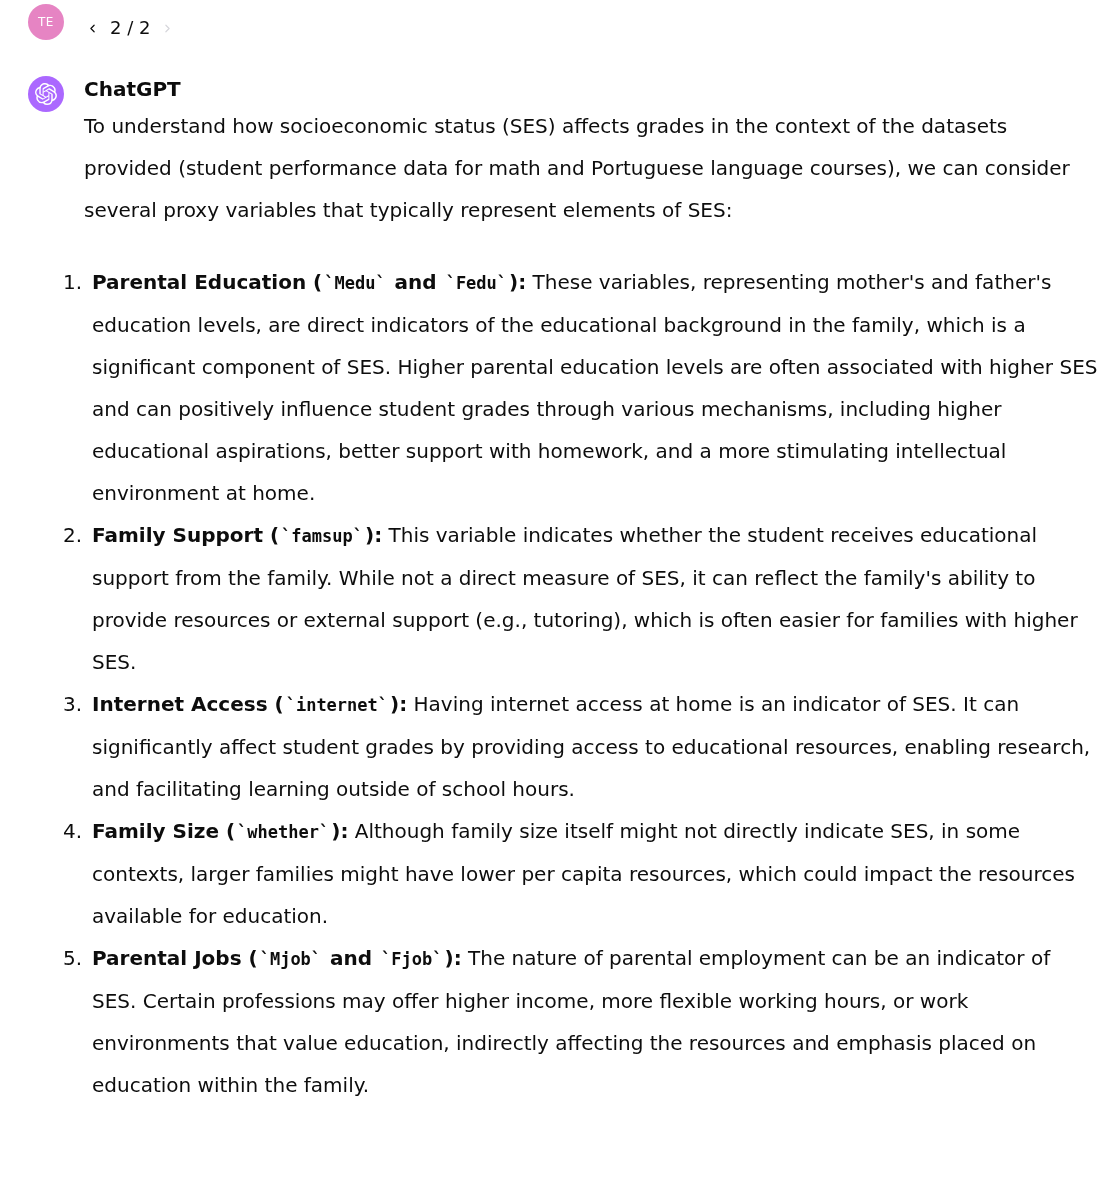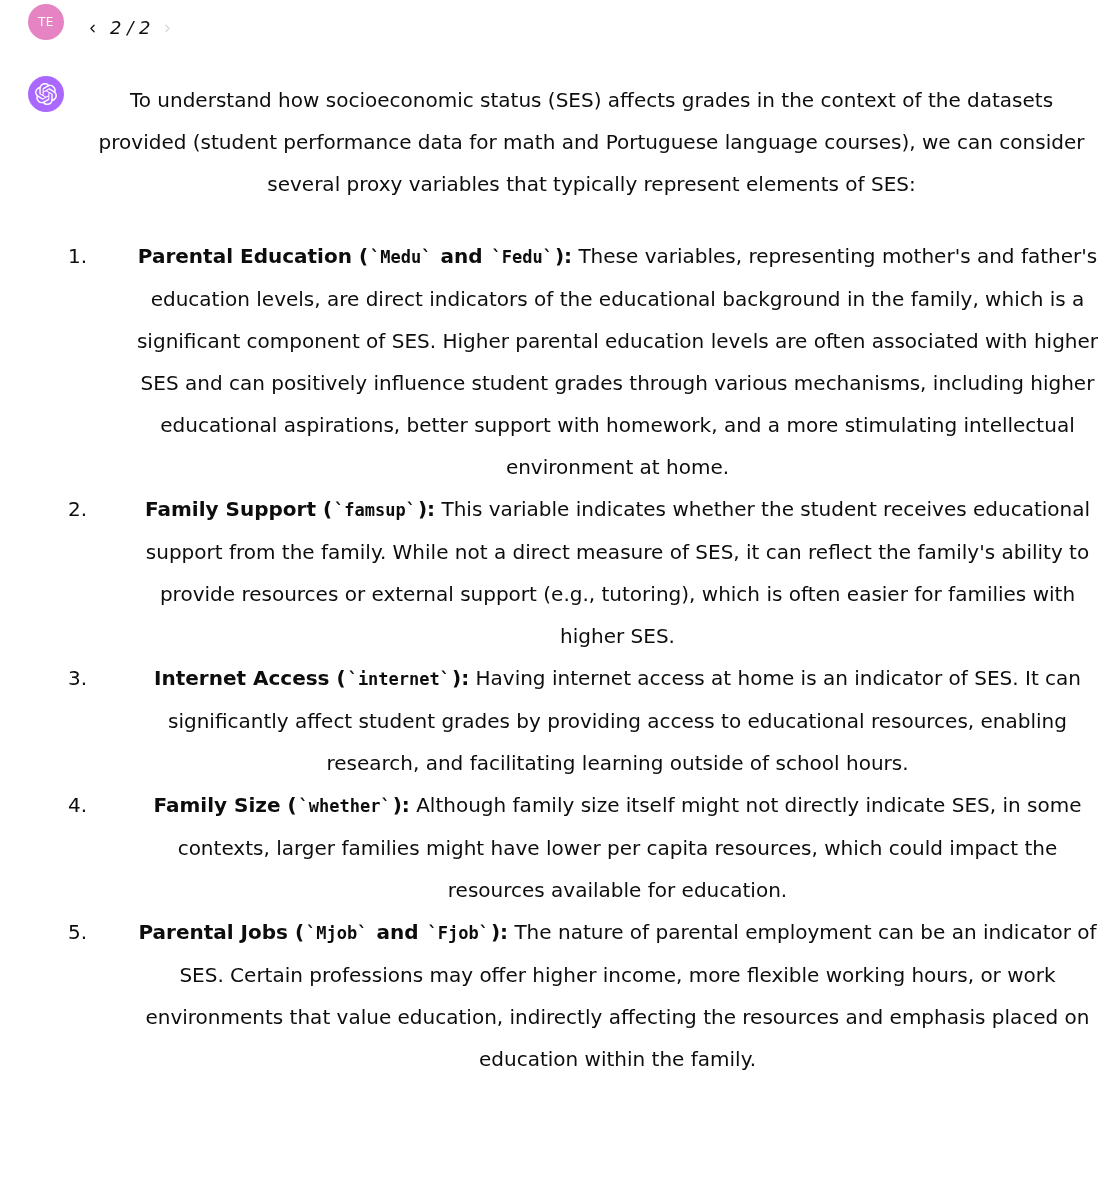--- a/index.html
+++ b/index.html
@@ -30,35 +30,35 @@
   .avatar-initials{
     color:#fff;font-size:12px;letter-spacing:.5px;line-height:1;
     font-family:"DejaVu Sans","Liberation Sans",sans-serif;
   }
   .openai-logo{width:22px;height:22px;display:block;}
   .msg-content{flex:1;min-width:0;max-width:1015px;padding-top:2px;}
   .sender{font-weight:700;font-size:20px;line-height:26px;}
   .user-text{font-size:20px;line-height:33px;margin-top:6px;}
   .pagination{
     display:flex;align-items:center;gap:9px;
-    margin-top:12px;font-size:18px;line-height:24px;font-style:italic;
+    margin-top:12px;font-size:18px;line-height:24px;
   }
   .chev-btn{
     background:none;border:none;padding:2px;margin:0;
     display:flex;align-items:center;justify-content:center;
     color:var(--text);cursor:pointer;
   }
   .chev-btn.disabled{color:var(--chevron-disabled);cursor:default;}
   .page-indicator{color:var(--text);}
-  .body-text{font-size:20px;line-height:42px;text-align:center;}
+  .body-text{font-size:20px;line-height:42px;}
   .intro{margin-top:3px;}
   .factor-list{margin-top:30px;}
   .list-item{display:flex;margin-left:-21px;}
   .num{flex:none;width:29px;font-size:20px;line-height:42px;}
-  .li-body{flex:1;min-width:0;margin-left:44px;}
+  .li-body{flex:1;min-width:0;}
   .seg-bold{font-weight:700;}
   .seg-code{
     font-family:"DejaVu Sans Mono","Liberation Mono",monospace;
     font-weight:700;font-size:17px;padding:0 2px;
   }
 </style>
 </head>
 <body>
 
 <div class="page">
@@ -90,20 +90,21 @@
 
   <div class="message assistant-message">
     <div class="avatar avatar-assistant">
       <span style="display:flex;">
         <svg class="openai-logo" viewBox="0 0 24 24" fill="#ffffff" xmlns="http://www.w3.org/2000/svg">
           <path d="M22.2819 9.8211a5.9847 5.9847 0 0 0-.5157-4.9108 6.0462 6.0462 0 0 0-6.5098-2.9A6.0651 6.0651 0 0 0 4.9807 4.1818a5.9847 5.9847 0 0 0-3.9977 2.9 6.0462 6.0462 0 0 0 .7427 7.0966 5.98 5.98 0 0 0 .511 4.9107 6.051 6.051 0 0 0 6.5146 2.9001A5.9847 5.9847 0 0 0 13.2599 24a6.0557 6.0557 0 0 0 5.7718-4.2058 5.9894 5.9894 0 0 0 3.9977-2.9001 6.0557 6.0557 0 0 0-.7475-7.0729zm-9.022 12.6081a4.4755 4.4755 0 0 1-2.8764-1.0408l.1419-.0804 4.7783-2.7582a.7948.7948 0 0 0 .3927-.6813v-6.7369l2.02 1.1686a.071.071 0 0 1 .038.052v5.5826a4.504 4.504 0 0 1-4.4945 4.4944zm-9.6607-4.1254a4.4708 4.4708 0 0 1-.5346-3.0137l.142.0852 4.783 2.7582a.7712.7712 0 0 0 .7806 0l5.8428-3.3685v2.3324a.0804.0804 0 0 1-.0332.0615L9.74 19.9502a4.4992 4.4992 0 0 1-6.1408-1.6464zM2.3408 7.8956a4.485 4.485 0 0 1 2.3655-1.9728V11.6a.7664.7664 0 0 0 .3879.6765l5.8144 3.3543-2.0201 1.1685a.0757.0757 0 0 1-.071 0l-4.8303-2.7865A4.504 4.504 0 0 1 2.3408 7.8956zm16.5963 3.8558L13.1038 8.364 15.1192 7.2a.0757.0757 0 0 1 .071 0l4.8303 2.7913a4.4944 4.4944 0 0 1-.6765 8.1042v-5.6772a.79.79 0 0 0-.407-.667zm2.0107-3.0231l-.142-.0852-4.7735-2.7818a.7759.7759 0 0 0-.7854 0L9.409 9.2297V6.8974a.0662.0662 0 0 1 .0284-.0615l4.8303-2.7866a4.4992 4.4992 0 0 1 6.6802 4.66zM8.3065 12.863l-2.02-1.1638a.0804.0804 0 0 1-.038-.0567V6.0742a4.4992 4.4992 0 0 1 7.3757-3.4537l-.142.0805L8.704 5.459a.7948.7948 0 0 0-.3927.6813zm1.0976-2.3654l2.602-1.4998 2.6069 1.4998v2.9994l-2.5974 1.4997-2.6067-1.4997Z"></path>
         </svg>
       </span>
     </div>
     <div class="msg-content">
+      <div class="sender">ChatGPT</div>
       <div class="body-text intro">To understand how socioeconomic status (SES) affects grades in the context of the datasets provided (student performance data for math and Portuguese language courses), we can consider several proxy variables that typically represent elements of SES:</div>
       <div class="body-text factor-list" role="list">
           <div class="list-item" role="listitem">
             <span class="num">1.</span>
             <div class="li-body"><span class="seg-bold">Parental Education (</span><span class="seg-code">`Medu`</span><span class="seg-bold"> and </span><span class="seg-code">`Fedu`</span><span class="seg-bold">):</span><span class="seg-text"> These variables, representing mother's and father's education levels, are direct indicators of the educational background in the family, which is a significant component of SES. Higher parental education levels are often associated with higher SES and can positively influence student grades through various mechanisms, including higher educational aspirations, better support with homework, and a more stimulating intellectual environment at home.</span></div>
           </div>
           <div class="list-item" role="listitem">
             <span class="num">2.</span>
             <div class="li-body"><span class="seg-bold">Family Support (</span><span class="seg-code">`famsup`</span><span class="seg-bold">):</span><span class="seg-text"> This variable indicates whether the student receives educational support from the family. While not a direct measure of SES, it can reflect the family's ability to provide resources or external support (e.g., tutoring), which is often easier for families with higher SES.</span></div>
           </div>

